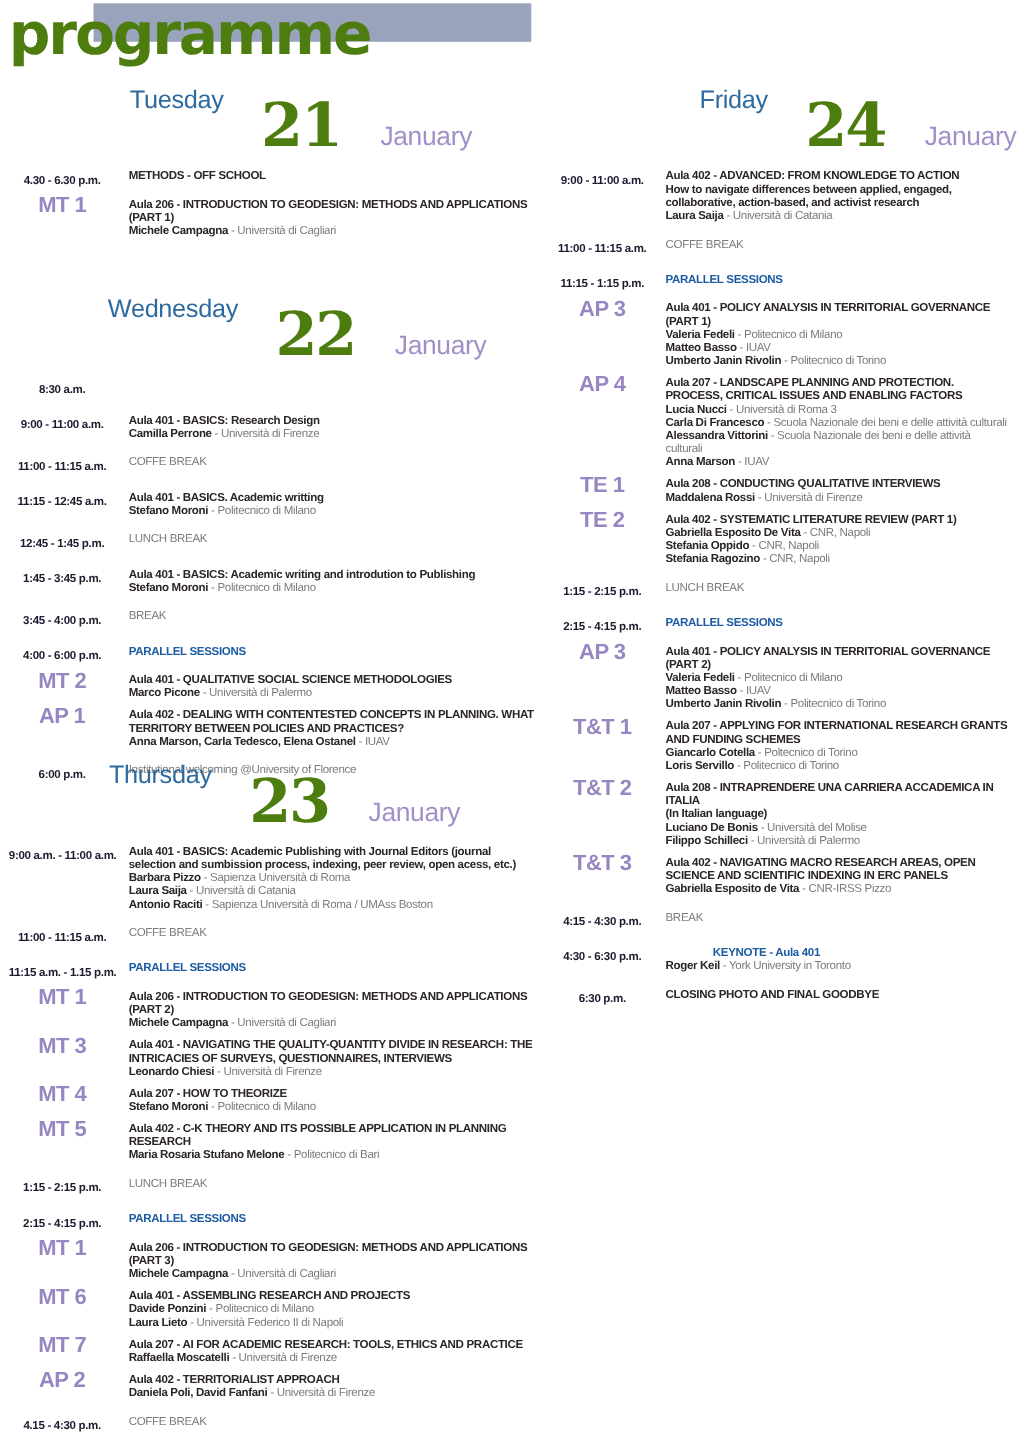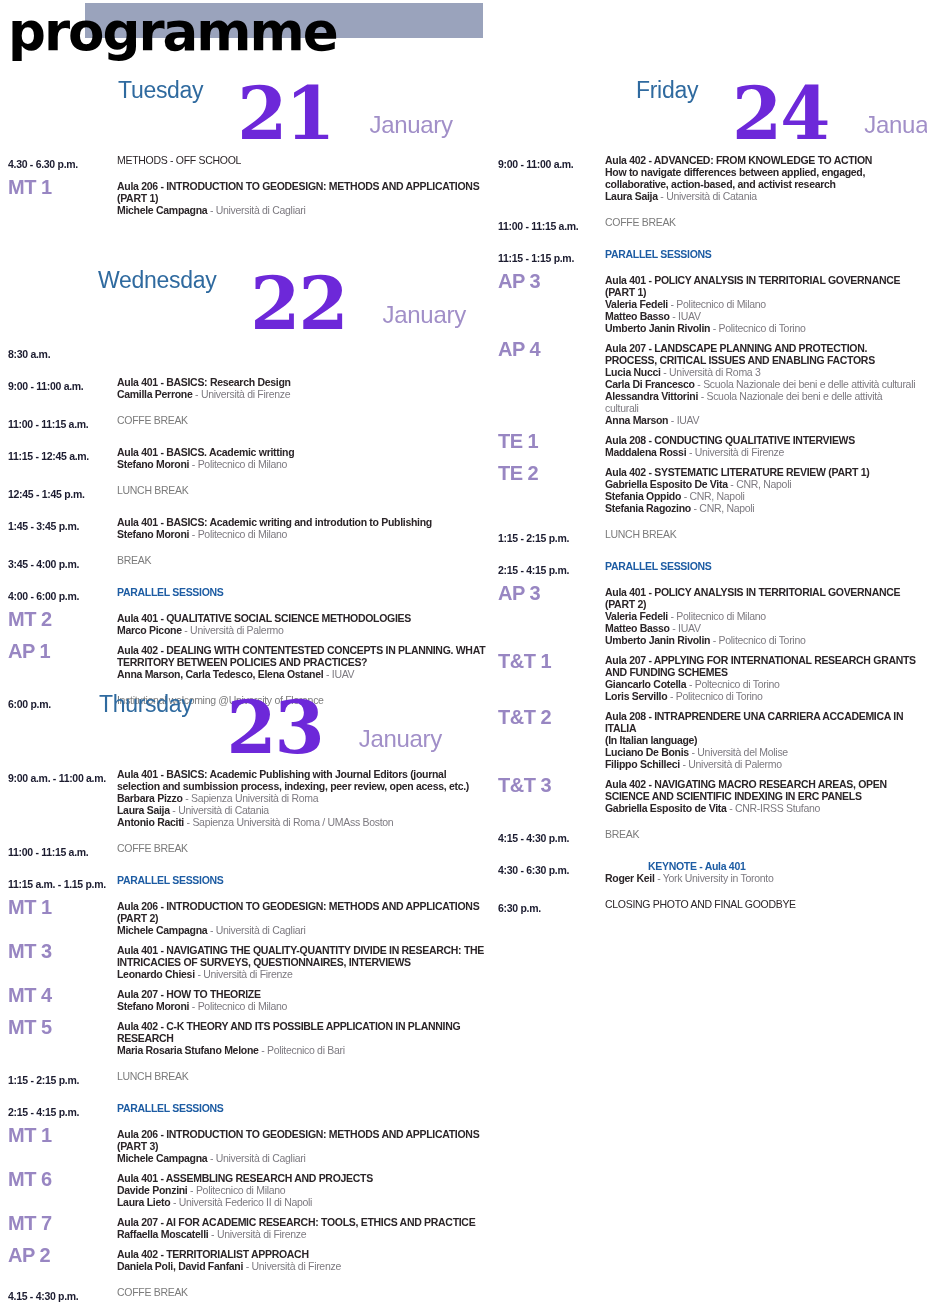--- a/index.html
+++ b/index.html
@@ -5,57 +5,57 @@
   html,body{margin:0;padding:0;background:#ffffff;}
   .page{
     position:relative;width:927px;height:1306px;background:#ffffff;
     font-family:"Liberation Sans",sans-serif;overflow:hidden;
   }
   
   .header-bar{position:absolute;left:85px;top:3px;width:398px;height:35px;background:#9aa3bc;z-index:1;}
   .page-title{
     position:absolute;left:8px;top:2px;z-index:2;margin:0;
     font-family:"DejaVu Sans",sans-serif;font-weight:bold;
-    font-size:53px;line-height:60px;letter-spacing:-2px;color:#000000;
+    font-size:53px;line-height:60px;letter-spacing:-2px;color:#4d7c0f;
   }
   
   .day-section{position:absolute;}
   .day-tuesday  {left:8px;  top:78px;  width:482px;--timecol:97px;--gap:12px;}
   .day-wednesday{left:8px;  top:268px; width:482px;--timecol:97px;--gap:12px;}
   .day-thursday {left:8px;  top:692px; width:482px;--timecol:97px;--gap:12px;}
   .day-friday   {left:498px;top:78px;  width:420px;--timecol:99px;--gap:8px;}
   .day-tuesday   .day-heading{margin-left:110px;}
   .day-wednesday .day-heading{margin-left:90px;}
   .day-thursday  .day-heading{margin-left:91px;}
   .day-friday    .day-heading{margin-left:138px;}
   .day-heading{display:flex;align-items:flex-start;height:66px;margin-bottom:10px;gap:36px;}
   .day-name{font-size:23px;line-height:24px;color:#2f6a9f;letter-spacing:-0.3px;}
   .day-num{
-    font-family:"DejaVu Serif",serif;font-weight:bold;color:#6d28d9;
-    font-size:72px;line-height:46px;margin-top:13px;margin-left:-2px;letter-spacing:-2px;
+    font-family:"DejaVu Serif",serif;font-weight:bold;color:#4d7c0f;
+    font-size:55px;line-height:46px;margin-top:13px;margin-left:-2px;letter-spacing:-2px;
   }
   .day-month{font-size:24px;line-height:24px;color:#a18fc8;margin-top:35px;letter-spacing:-0.3px;}
   
   .event{display:grid;grid-template-columns:var(--timecol) 1fr;column-gap:var(--gap);}
   .event.time-row{margin-top:14px;}
   .event.code-row{margin-top:8px;}
   .events .event:first-child{margin-top:2px;}
-  .left-cell{text-align:left;}
+  .left-cell{text-align:center;}
   .right-cell{font-size:10.5px;line-height:12px;letter-spacing:-0.3px;color:#2b2528;}
   .time{font-size:10.5px;line-height:12px;font-weight:bold;color:#1c1c30;letter-spacing:-0.3px;white-space:nowrap;}
   .code{
     display:inline-block;font-size:20px;line-height:20px;font-weight:bold;
     color:#9886c2;letter-spacing:-0.5px;margin-top:-4px;white-space:nowrap;
   }
   .session-title{font-weight:bold;color:#2b2528;}
   .session-title.blue{color:#1d5ca3;padding-left:43px;}
   .person-name{font-weight:bold;color:#2b2528;}
   .person-aff{color:#7d7a80;}
   .muted{color:#7b7b7b;}
-  .strong{font-weight:normal;color:#2b2528;}
+  .strong{font-weight:bold;color:#2b2528;}
   .blue-strong{font-weight:bold;color:#1d5ca3;}
 </style>
 </head>
 <body>
 
 <div class="page">
   <div class="header-bar"></div>
   <h1 class="page-title">programme</h1>
   <div id="days-root">
       <section class="day-section day-tuesday">
@@ -329,21 +329,21 @@
               <div class="session-title">Aula 208 - INTRAPRENDERE UNA CARRIERA ACCADEMICA IN ITALIA</div>
               <div class="session-title">(In Italian language)</div>
               <div class="person"><span class="person-name">Luciano De Bonis</span><span class="person-aff"> - Università del Molise</span></div>
               <div class="person"><span class="person-name">Filippo Schilleci</span><span class="person-aff"> - Università di Palermo</span></div>
             </div>
           </div>
           <div class="event code-row">
             <div class="left-cell"><span class="code">T&amp;T 3</span></div>
             <div class="right-cell">
               <div class="session-title">Aula 402 - NAVIGATING MACRO RESEARCH AREAS, OPEN SCIENCE AND SCIENTIFIC INDEXING IN ERC PANELS</div>
-              <div class="person"><span class="person-name">Gabriella Esposito de Vita</span><span class="person-aff"> - CNR-IRSS Stufano</span></div>
+              <div class="person"><span class="person-name">Gabriella Esposito de Vita</span><span class="person-aff"> - CNR-IRSS Pizzo</span></div>
             </div>
           </div>
           <div class="event time-row">
             <div class="left-cell"><span class="time">4:15 - 4:30 p.m.</span></div>
             <div class="right-cell"><span class="muted">BREAK</span></div>
           </div>
           <div class="event time-row">
             <div class="left-cell"><span class="time">4:30 - 6:30 p.m.</span></div>
             <div class="right-cell">
               <div class="session-title blue">KEYNOTE - Aula 401</div>

